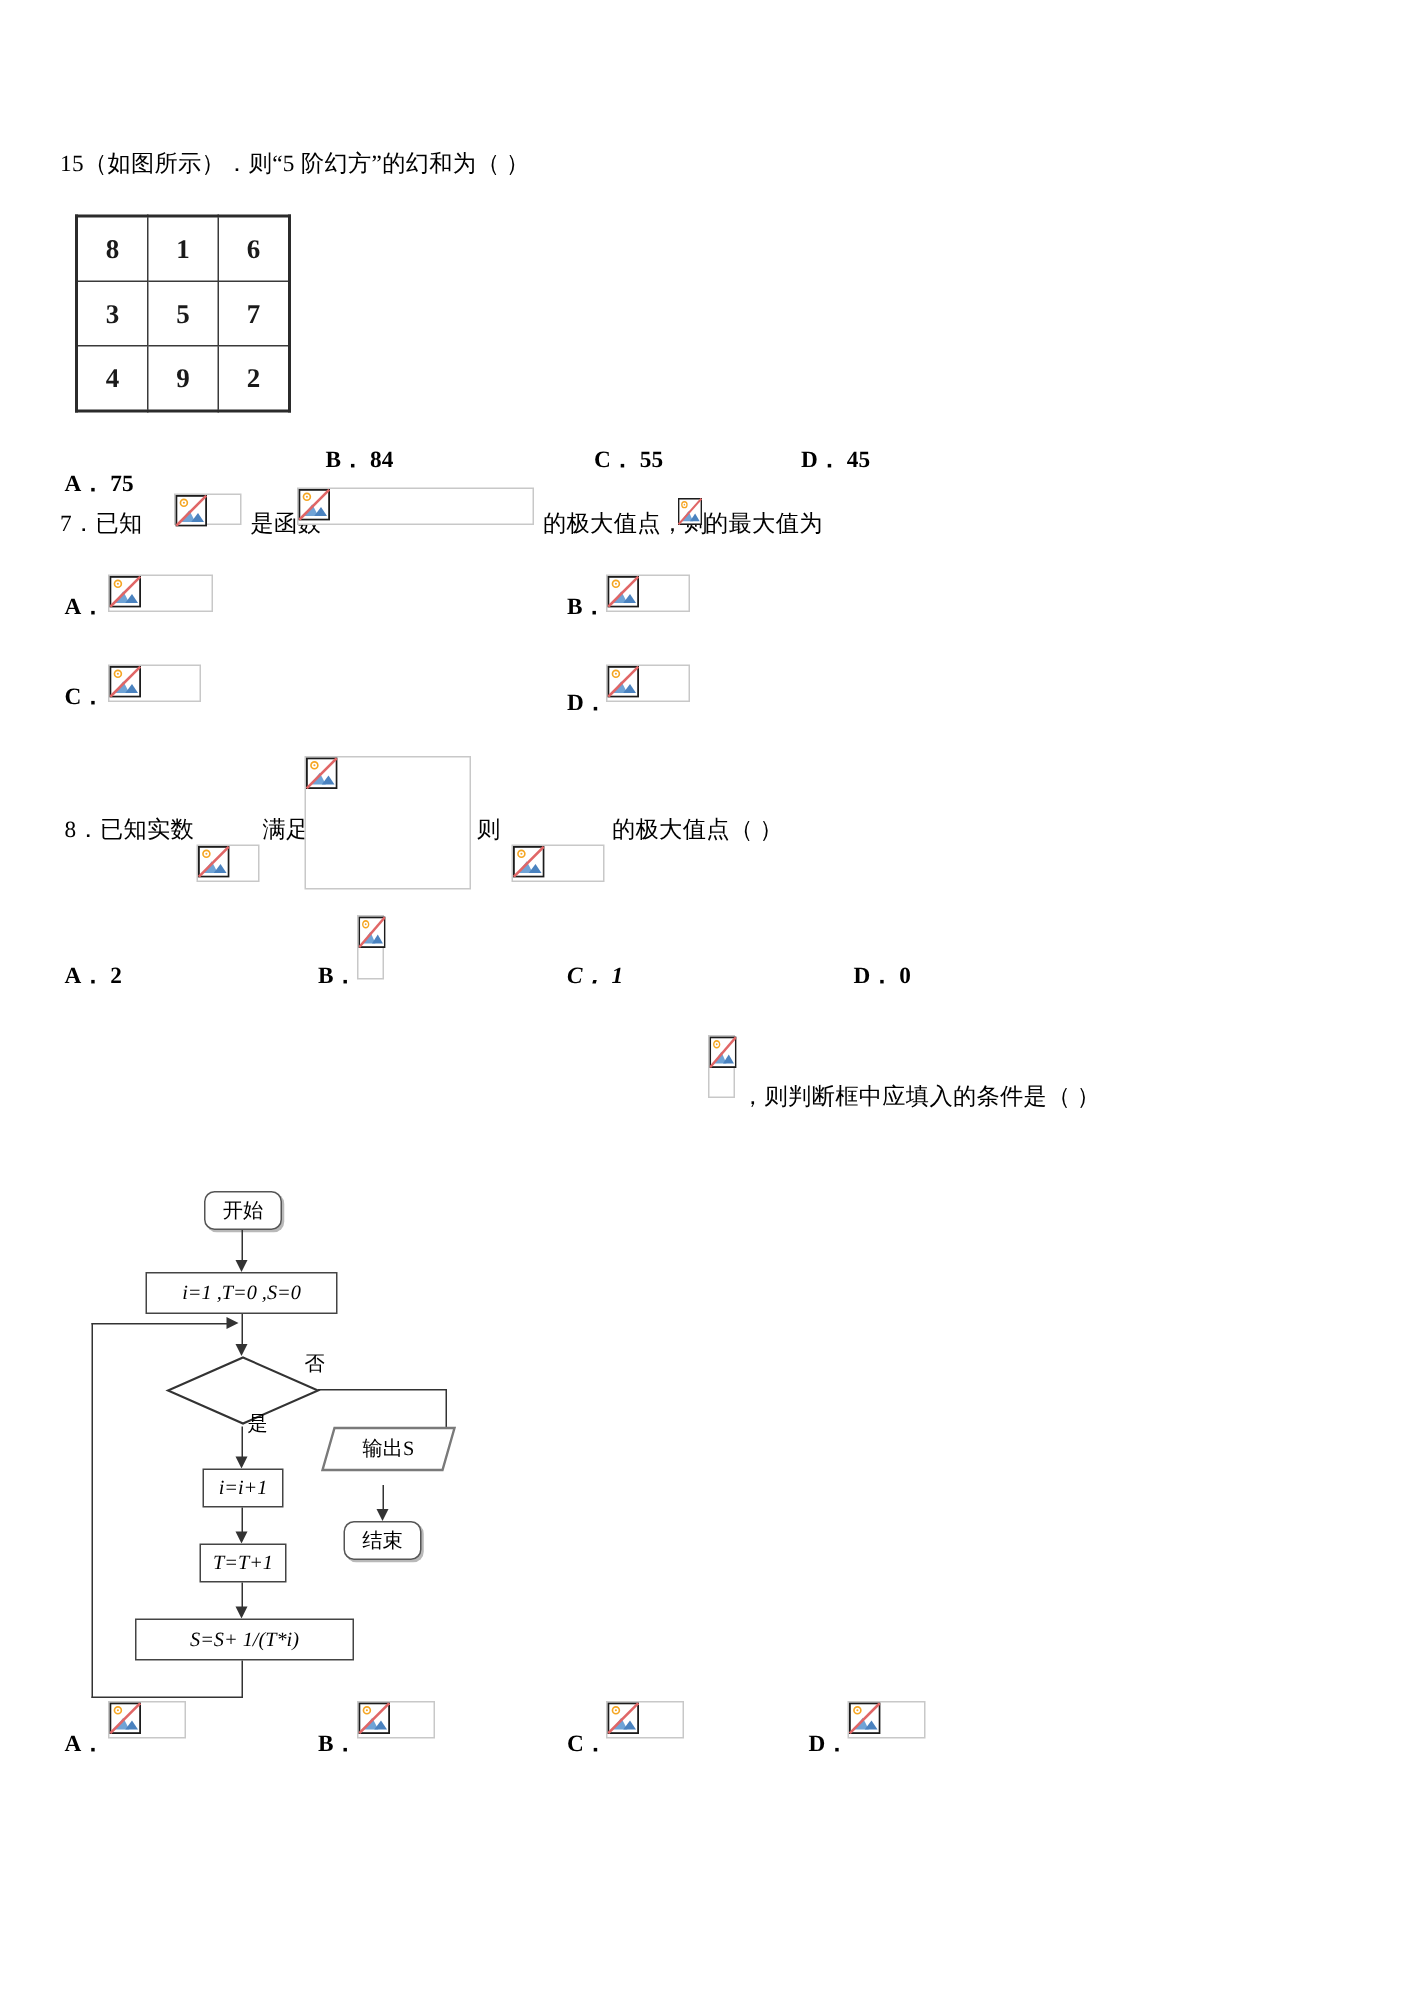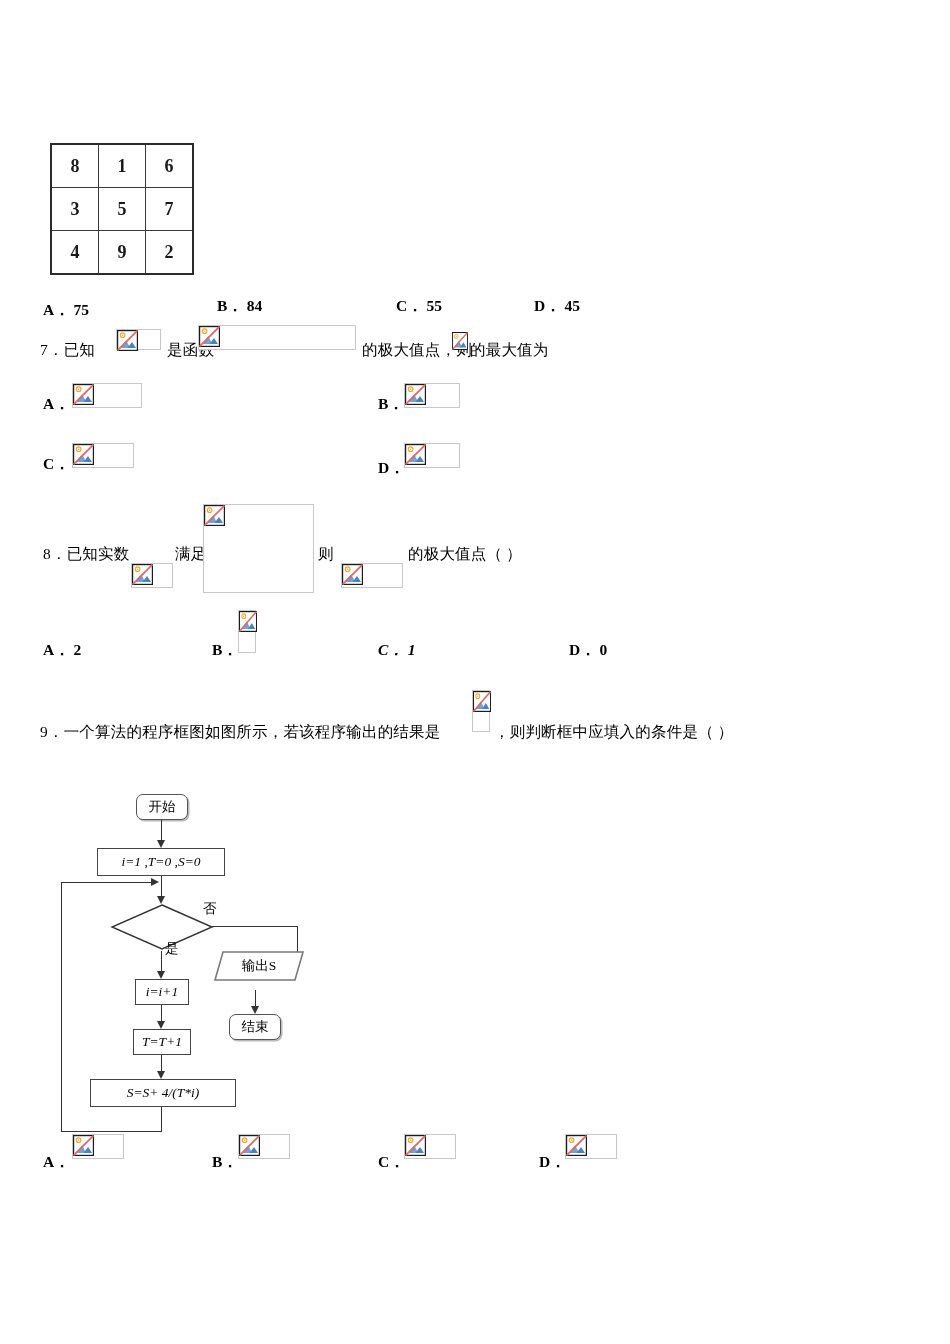--- a/index.html
+++ b/index.html
@@ -128,20 +128,21 @@
     border-left: 8px solid #333;
   }
   .fl-diamond svg { display:block; }
   .fl-par svg { display:block; }
 </style>
 </head>
 <body>
 
 <div class="page">
 
+  <div class="qtext" style="left:40px; top:101px;">15（如图所示）．则“5 阶幻方”的幻和为（ ）</div>
 
   <table class="magic-square" style="left:50px; top:143px;">
     <tbody>
         <tr>
       <td>8</td>
       <td>1</td>
       <td>6</td>
     </tr>
     <tr>
       <td>3</td>
@@ -149,21 +150,21 @@
       <td>7</td>
     </tr>
     <tr>
       <td>4</td>
       <td>9</td>
       <td>2</td>
     </tr>
   </tbody>
     </table>
 
-  <div class="opt-label" style="left:43px; top:300px;">
+  <div class="opt-label" style="left:43px; top:312px;">
     <span>A．</span>
     <span>75</span>
   </div>
   <div class="opt-label" style="left:217px; top:296px;">
     <span>B．</span>
     <span>84</span>
   </div>
   <div class="opt-label" style="left:396px; top:296px;">
     <span>C．</span>
     <span>55</span>
@@ -344,21 +345,20 @@
 
   <div class="opt-label" style="left:378px; top:640px;font-style:italic;">
     <span>C．</span>
     <span>1</span>
   </div>
   <div class="opt-label" style="left:537px; top:640px;margin-left:32px;">
     <span>D．</span>
     <span>0</span>
   </div>
 
-  <div class="qtext" style="left:40px; top:723px;">9．一个算法的程序框图如图所示，若该程序输出的结果是</div>
 
   <div class="imgbox" style="left:472px; top:690px; width:18px; height:42px;">
     <span class="broken-icon" style="width:18px;height:21px;">
       <svg width="18" height="21" viewBox="0 0 21 21" preserveAspectRatio="none">
         <rect x="0.5" y="0.5" width="20" height="20" fill="#ffffff" stroke="#1c1c1c" stroke-width="1.4"></rect>
         <circle cx="5.6" cy="5.2" r="2.3" fill="none" stroke="#f5a623" stroke-width="1.1"></circle>
         <circle cx="5.6" cy="5.2" r="0.7" fill="#f5a623"></circle>
         <path d="M3 18 L9.2 10.2 L13.2 18 Z" fill="#6fa3d6"></path>
         <path d="M10.5 18 L15 12 L19 18 Z" fill="#4a82bf"></path>
         <line x1="0.5" y1="20.5" x2="20.5" y2="0.5" stroke="#e06666" stroke-width="1.7"></line>
@@ -406,21 +406,21 @@
     <div class="fl-arrow fl-arrow-down" style="left:157px; top:209px;"></div>
 
     <div class="fl-node fl-process fl-italic" style="left:135px; top:217px; width:54px; height:26px;">i=i+1</div>
     <div class="fl-line fl-vline" style="left:161px; top:243px; height:22px;"></div>
     <div class="fl-arrow fl-arrow-down" style="left:157px; top:259px;"></div>
 
     <div class="fl-node fl-process fl-italic" style="left:133px; top:267px; width:58px; height:26px;">T=T+1</div>
     <div class="fl-line fl-vline" style="left:161px; top:293px; height:22px;"></div>
     <div class="fl-arrow fl-arrow-down" style="left:157px; top:309px;"></div>
 
-    <div class="fl-node fl-process fl-italic" style="left:90px; top:317px; width:146px; height:28px;">S=S+ 4/(T*i)</div>
+    <div class="fl-node fl-process fl-italic" style="left:90px; top:317px; width:146px; height:28px;">S=S+ 1/(T*i)</div>
 
     <div class="fl-line fl-vline" style="left:161px; top:345px; height:25px;"></div>
     <div class="fl-line fl-hline" style="left:61px; top:369px; width:101px;"></div>
     <div class="fl-line fl-vline" style="left:61px; top:120px; height:250px;"></div>
     <div class="fl-line fl-hline" style="left:61px; top:120px; width:92px;"></div>
     <div class="fl-arrow fl-arrow-right" style="left:151px; top:116px;"></div>
 
   </div>
 
   <div class="opt-label" style="left:43px; top:1152px;">A．</div>

